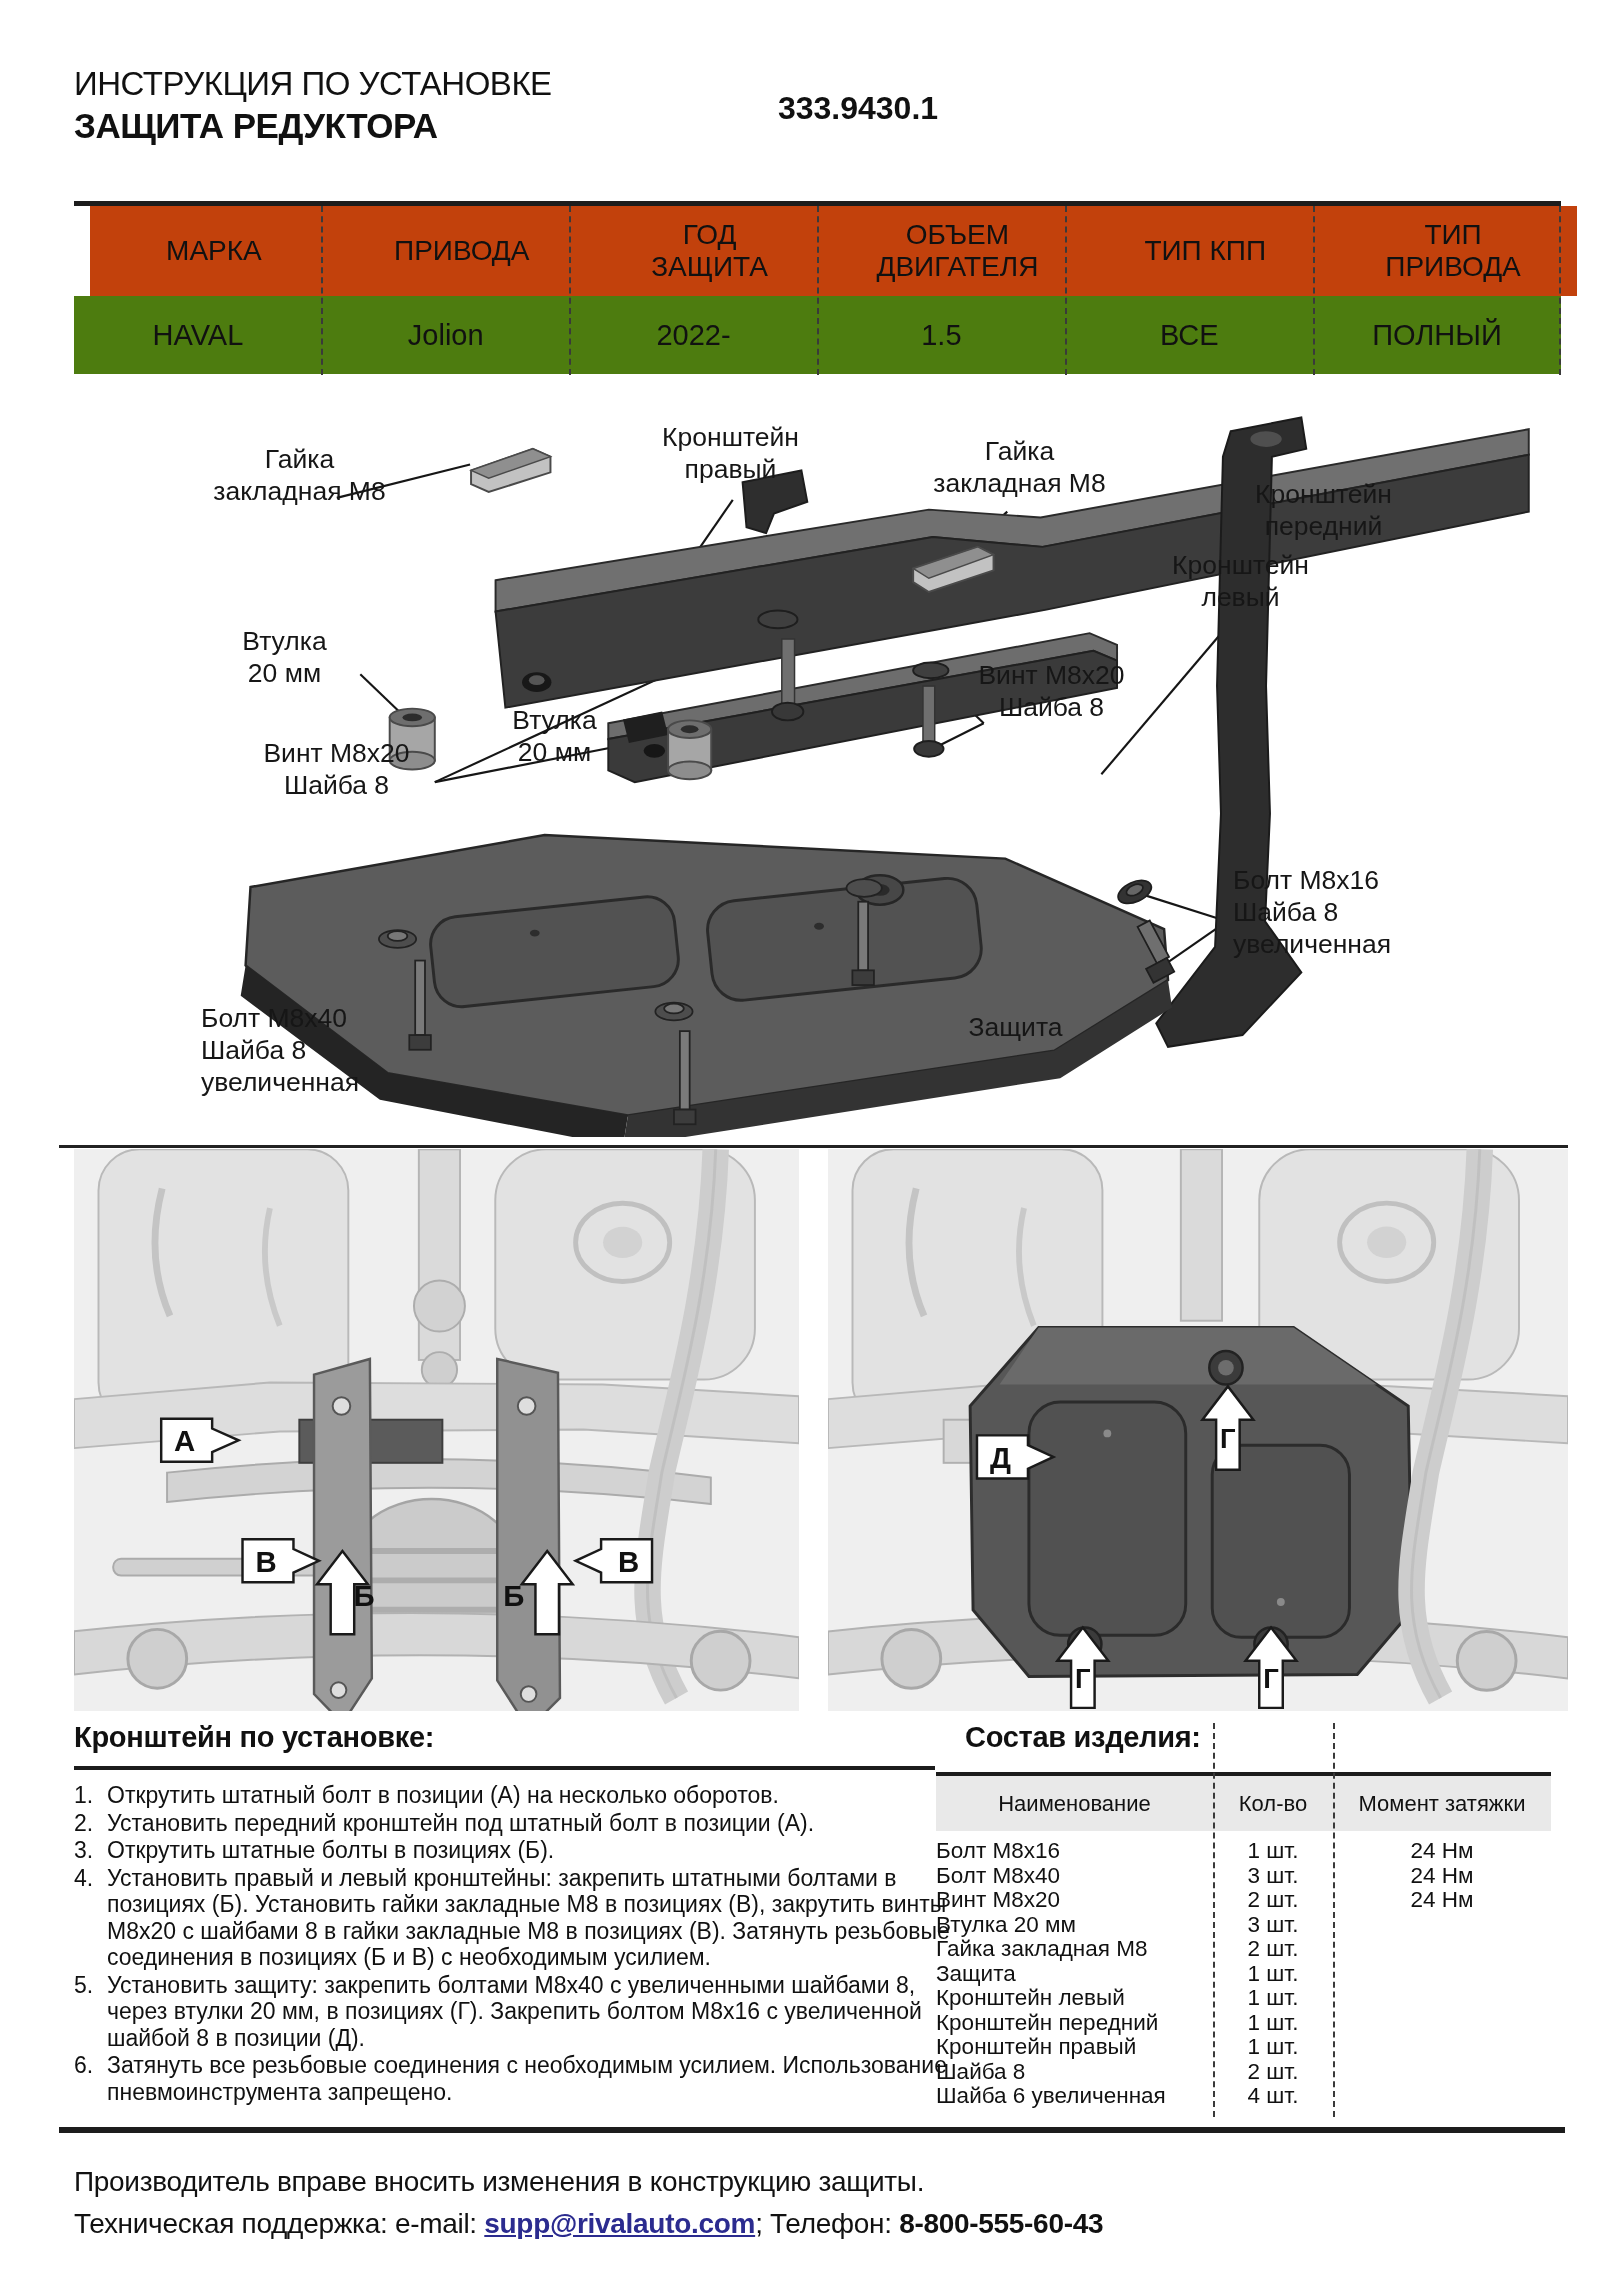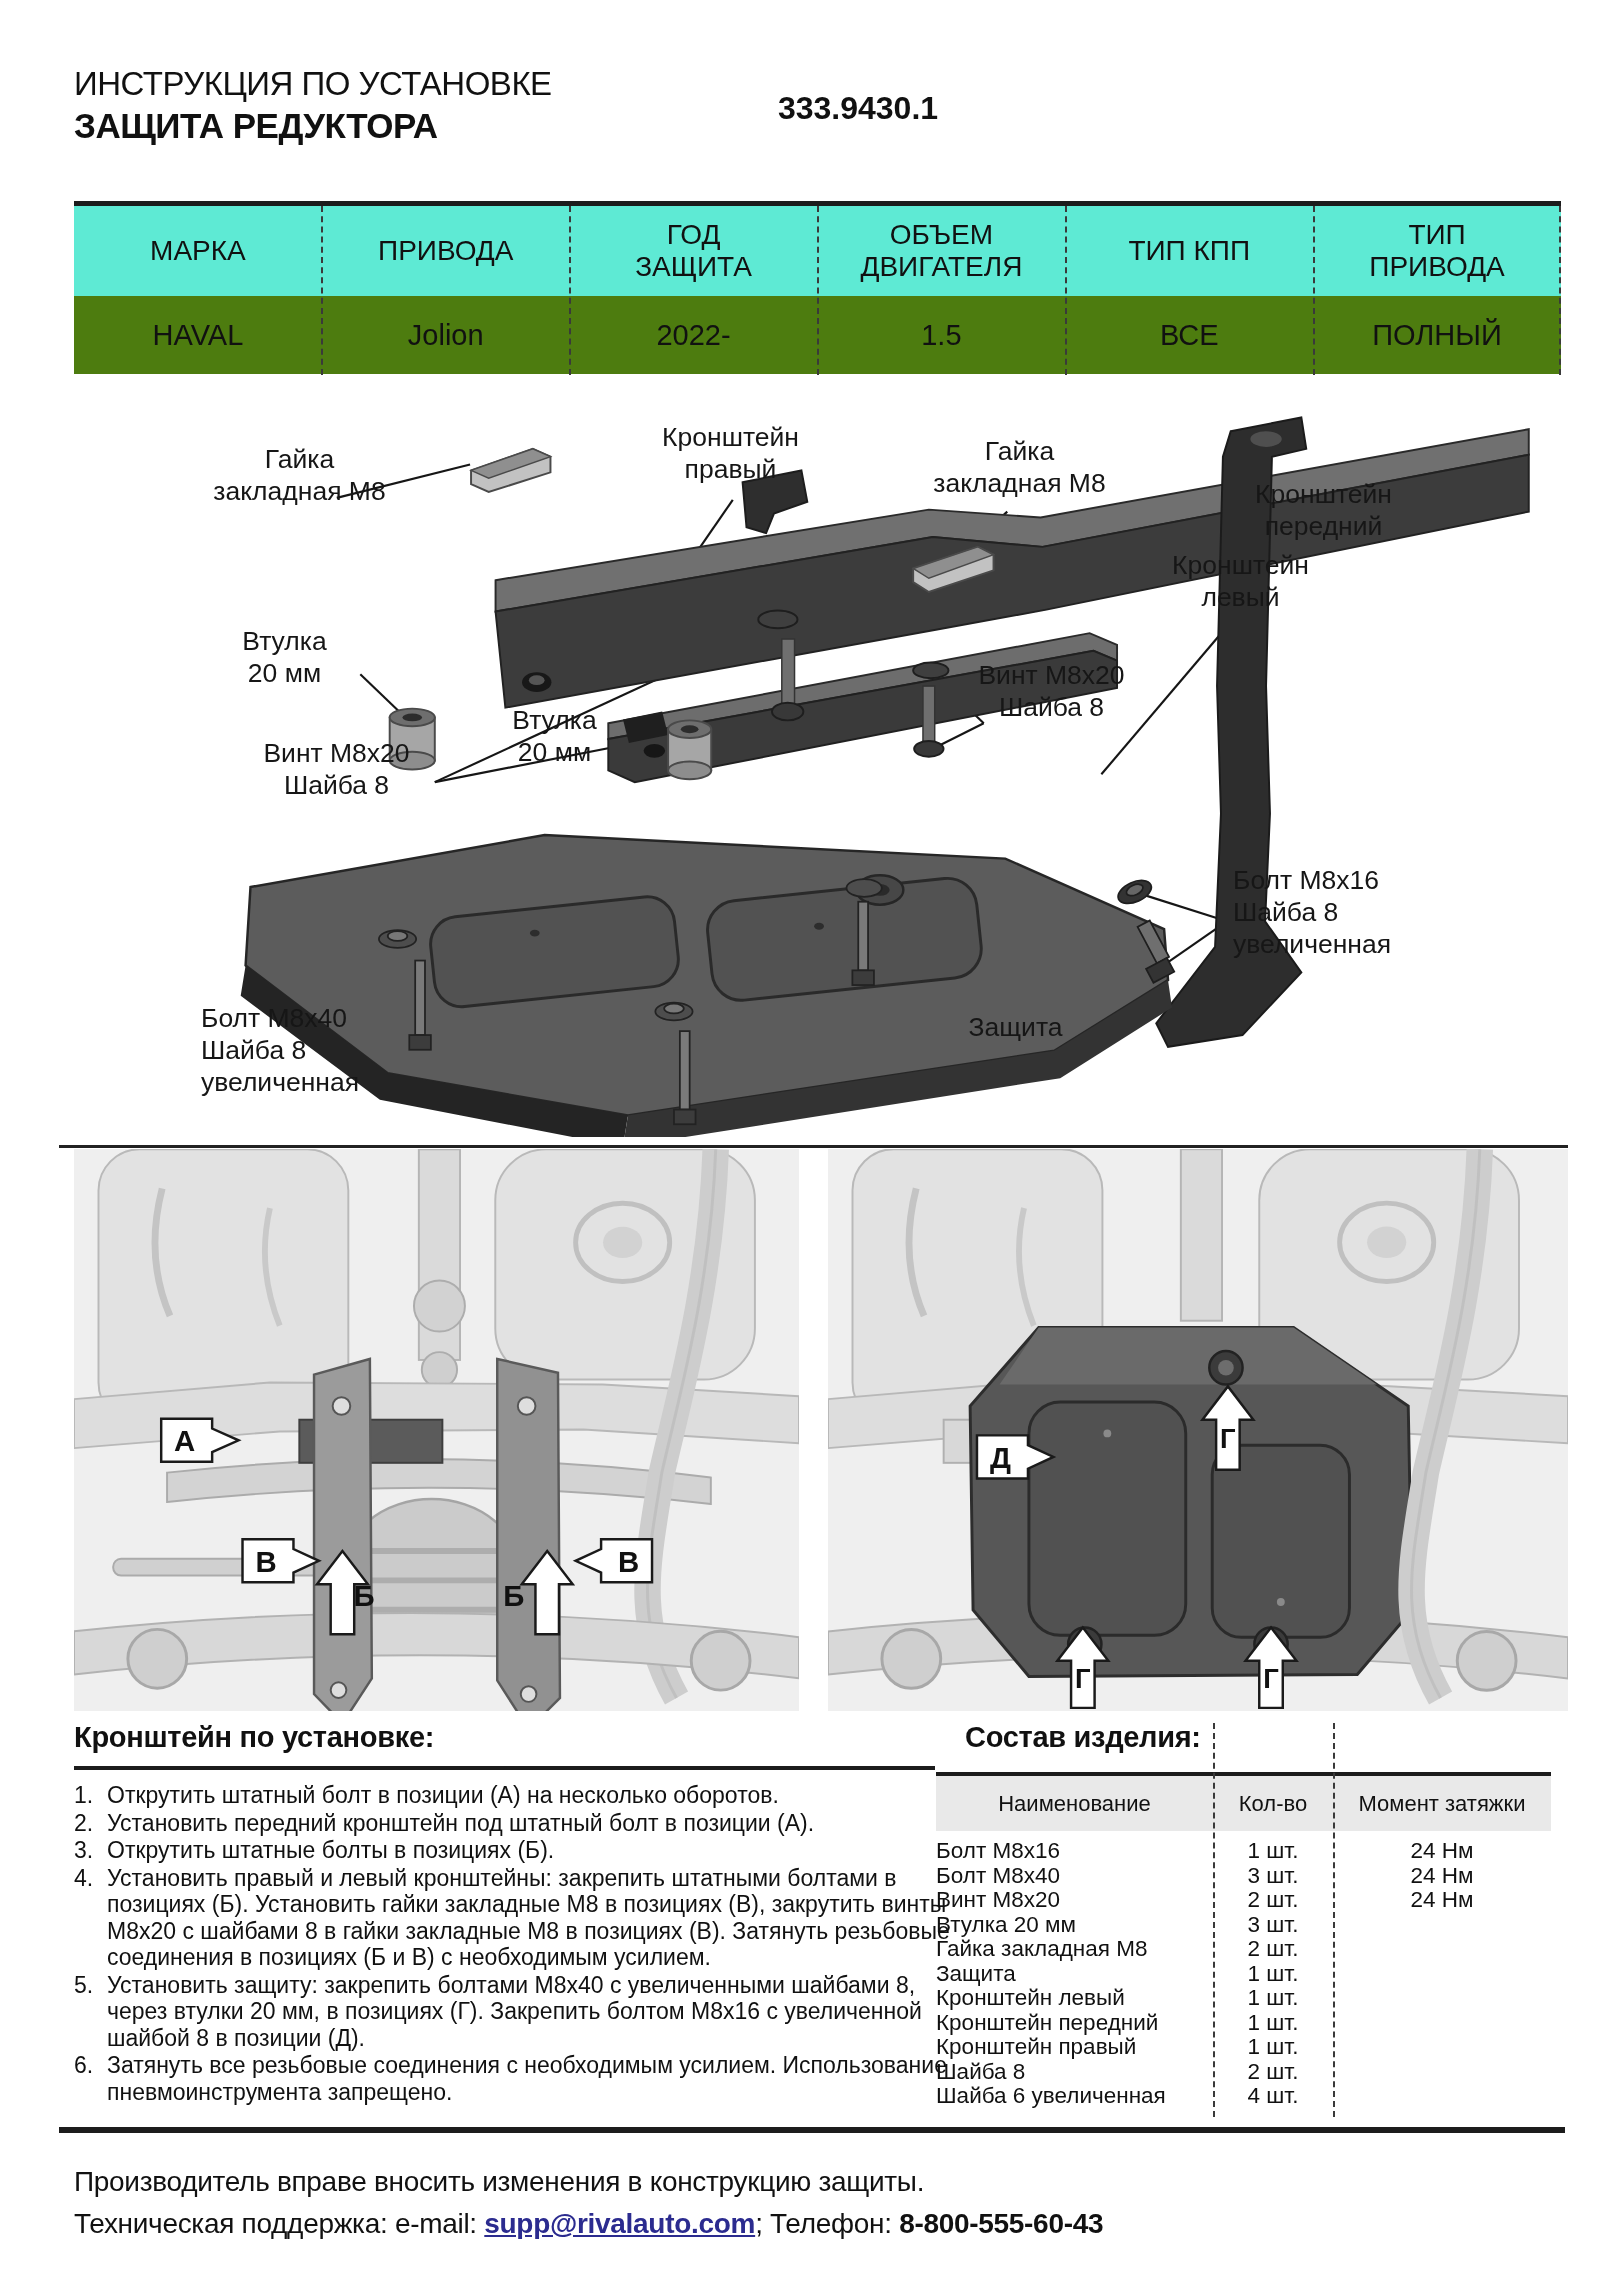--- a/index.html
+++ b/index.html
@@ -6,21 +6,21 @@
   body{width:1621px;height:2293px;position:relative;font-family:"Liberation Sans",sans-serif;color:#111;overflow:hidden;}
   .abs{position:absolute;}
   
   .hdr-sub{left:74px;top:65px;font-size:33px;letter-spacing:-0.5px;}
   .hdr-title{left:74px;top:106px;font-size:35px;font-weight:bold;letter-spacing:-0.5px;}
   .part-no{left:755px;top:90px;width:206px;text-align:center;font-size:32px;font-weight:bold;}
   
   .spec{left:74px;top:201px;width:1487px;border-top:5.9px solid #1c1c1c;}
   .spec-row{display:flex;width:100%;}
   .spec-cell{flex:1 1 0;display:flex;align-items:center;justify-content:center;text-align:center;white-space:pre-line;}
-  .spec-head{background:#5eead4;height:90px;font-size:28px;line-height:32px;}
+  .spec-head{background:#c2410c;height:90px;font-size:28px;line-height:32px;margin-left:16px;}
   .spec-vals{background:#4d7c0f;height:78px;font-size:29px;}
   .vline{position:absolute;top:0;height:169px;border-left:2px dashed #3a3a3a;}
   
   .lbl{position:absolute;font-size:26.5px;line-height:32px;text-align:center;white-space:pre-line;color:#161616;}
   .lbl.la{text-align:left;}
   
   .photo{position:absolute;top:1149px;height:562px;background:#efefef;}
   .topline{left:59px;top:1145px;width:1509px;height:2.9px;background:#222;}
   
   .sec-h{font-size:29px;font-weight:bold;letter-spacing:-0.3px;}

